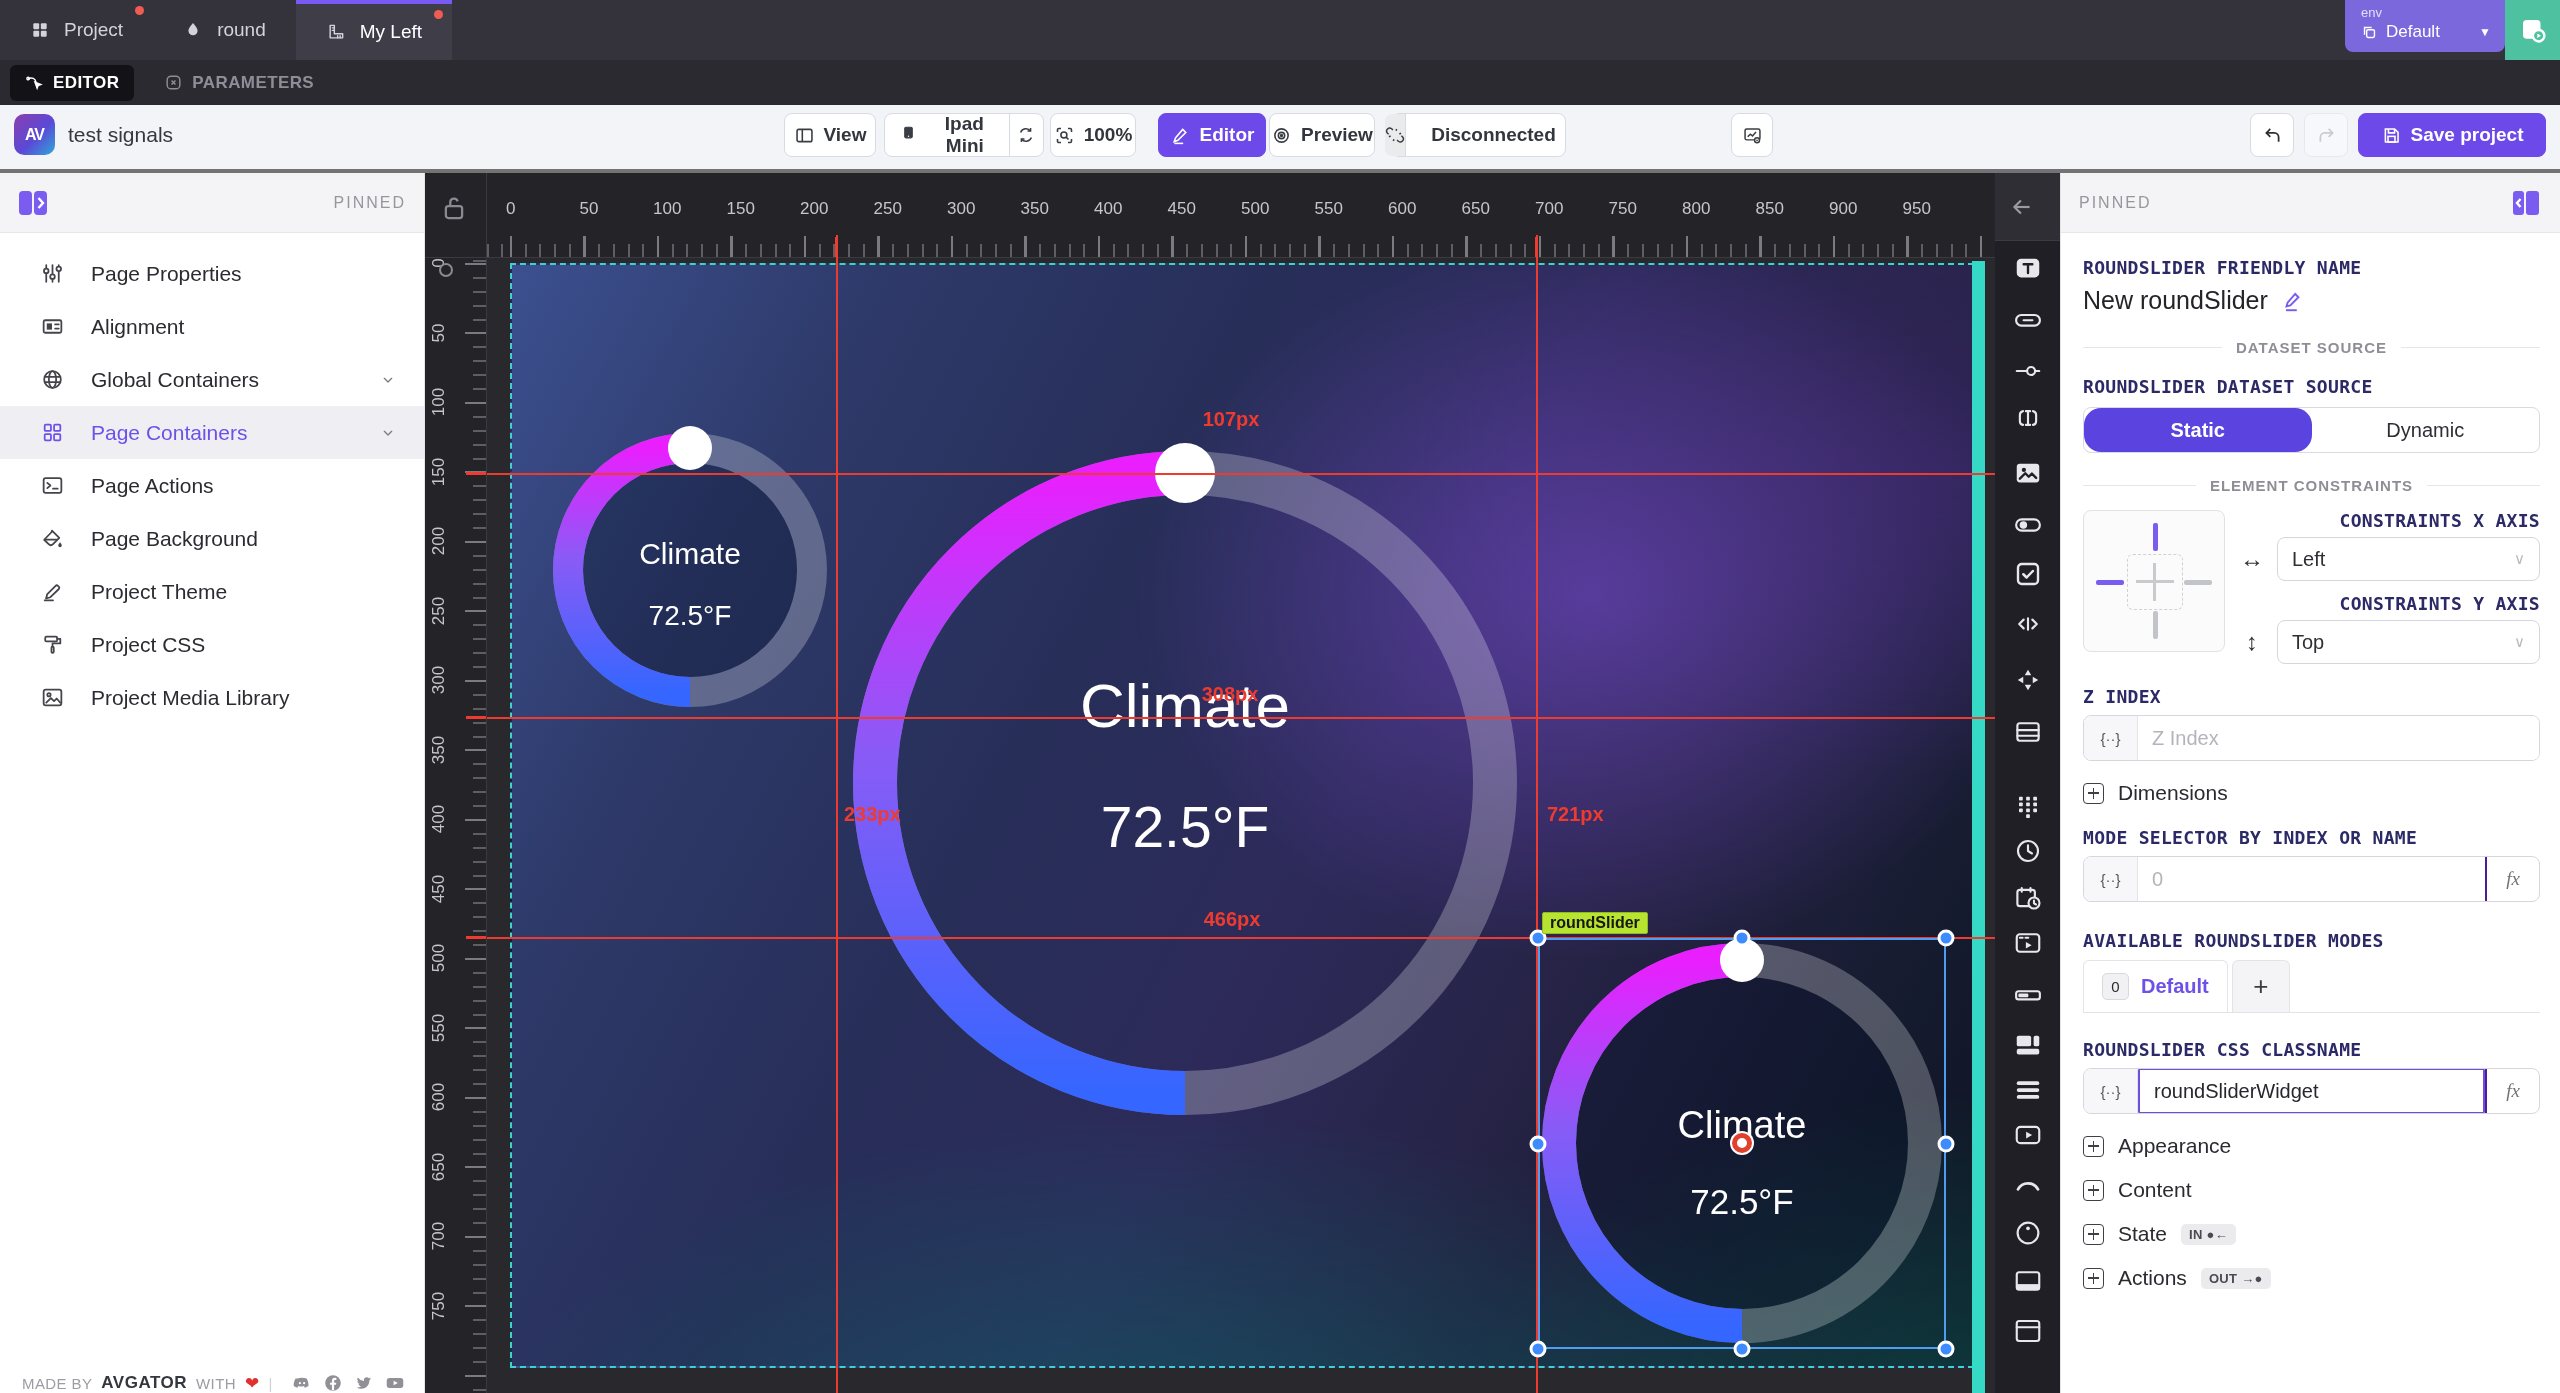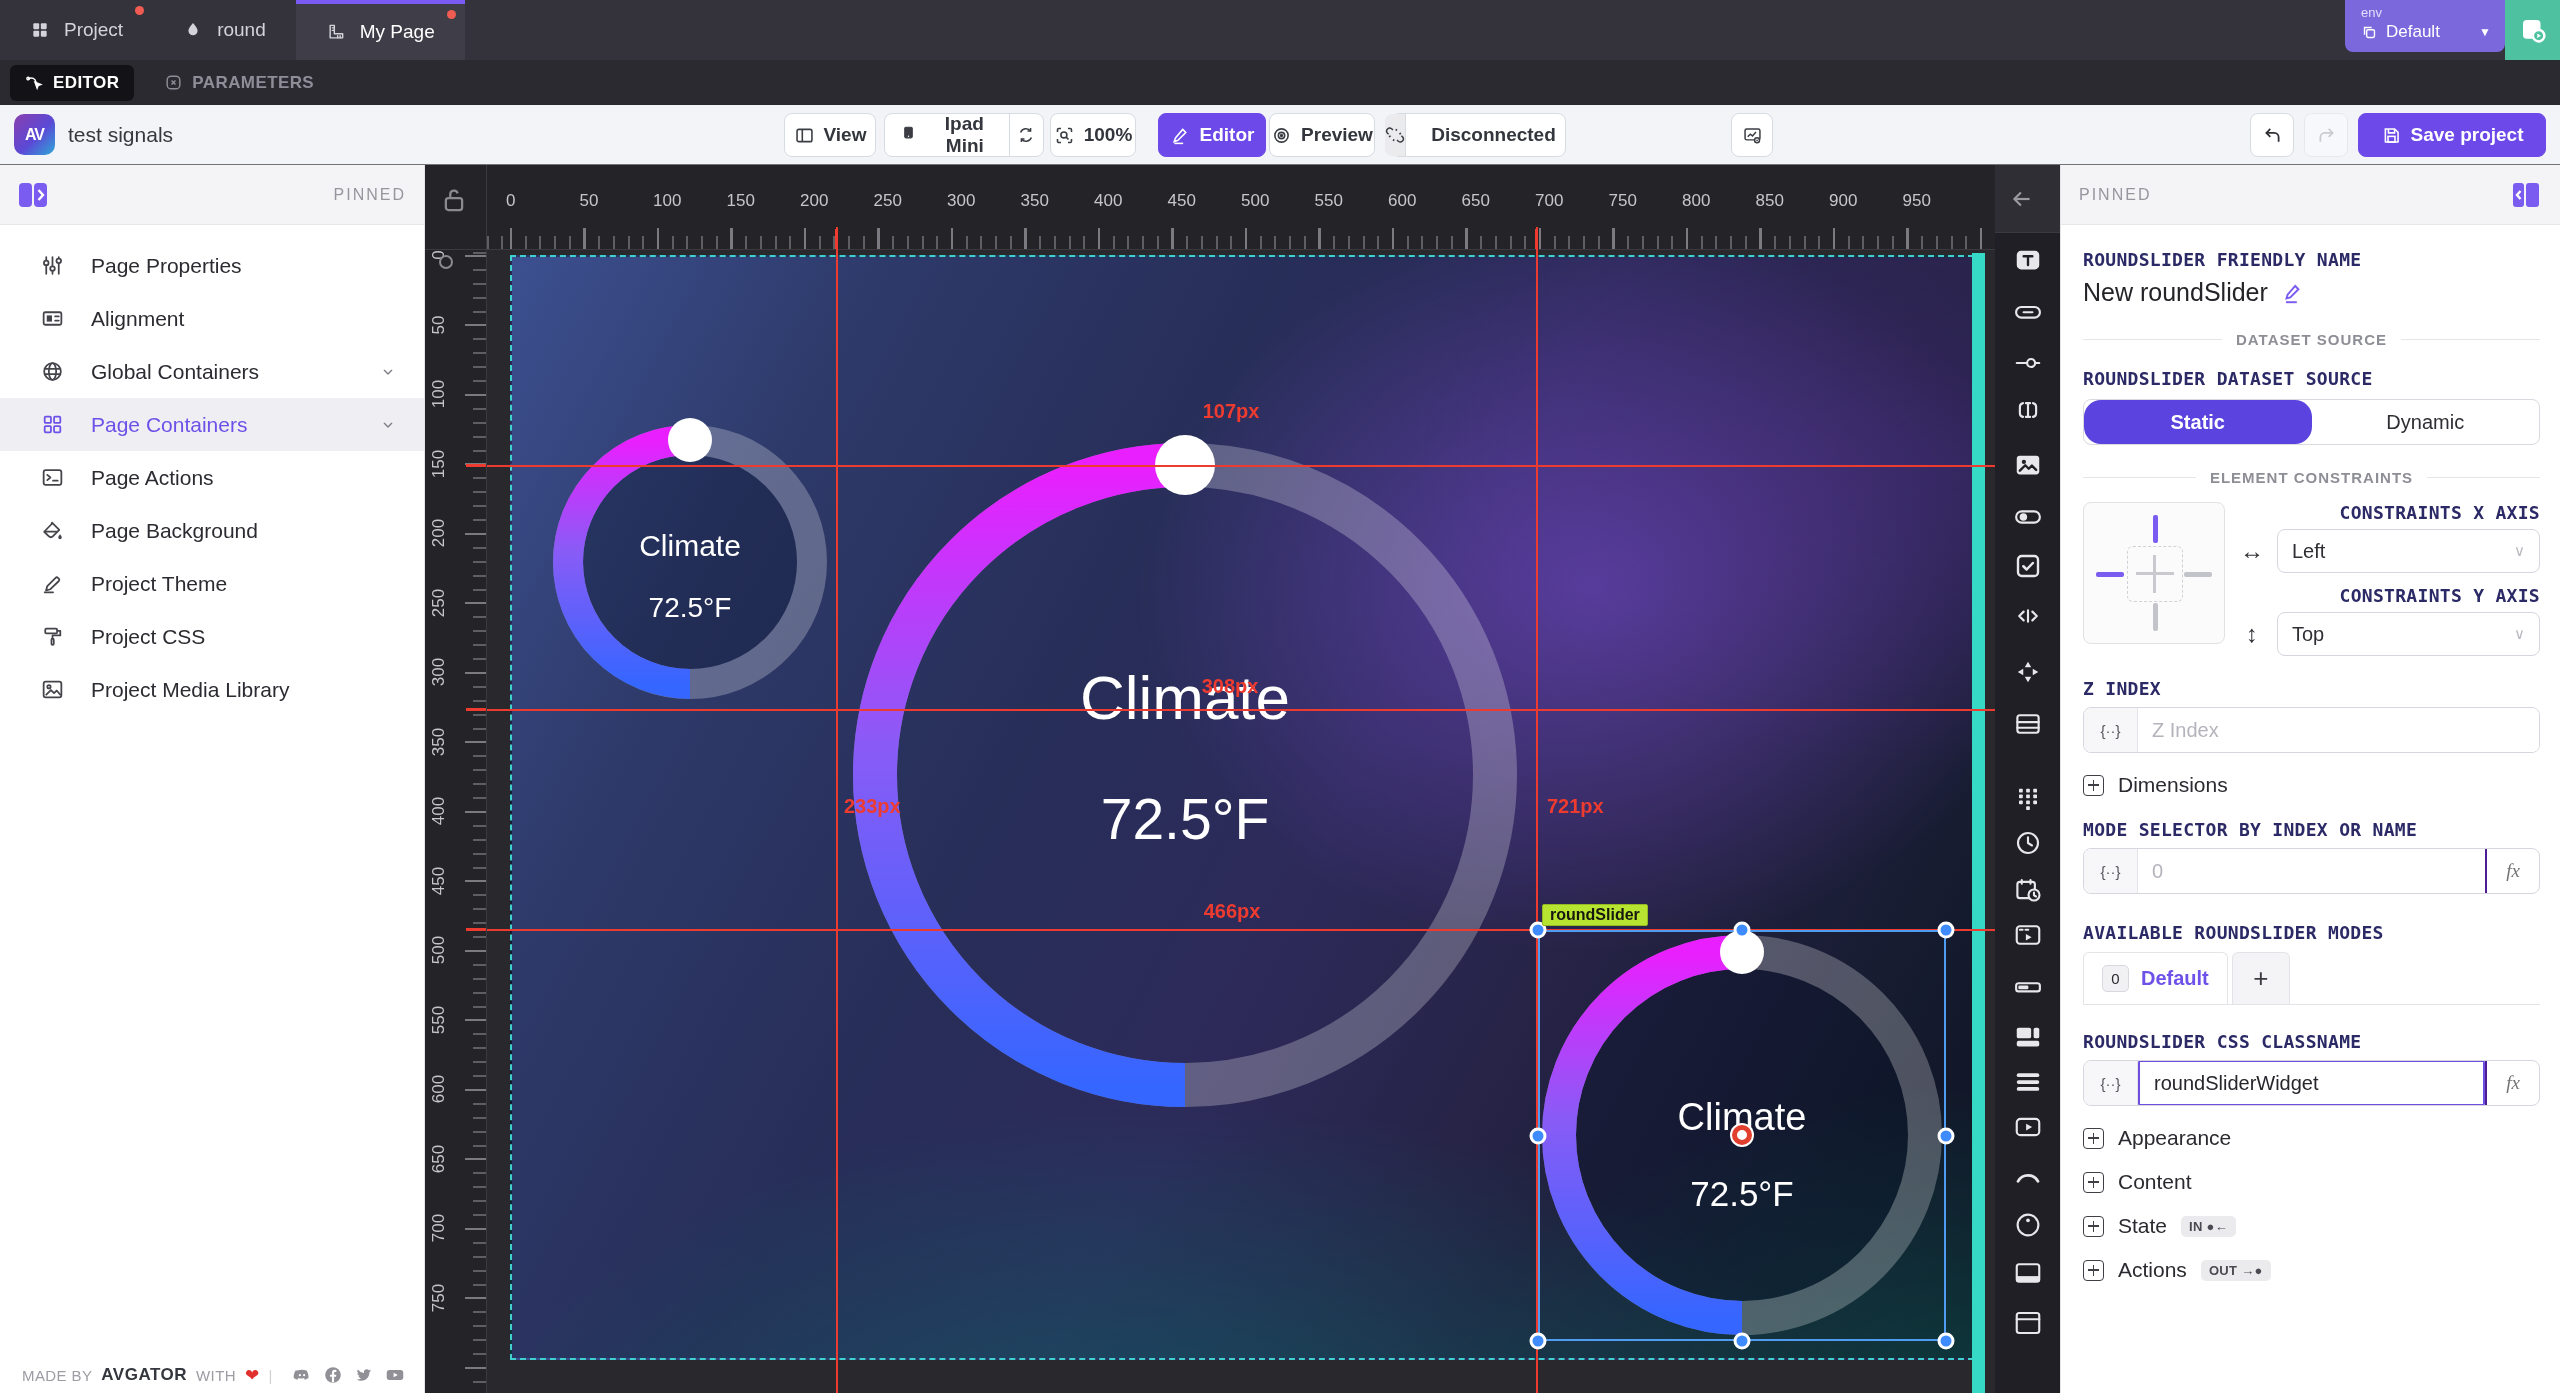--- a/index.html
+++ b/index.html
@@ -18,21 +18,21 @@
   .envrow { display:flex; align-items:center; gap:8px; margin-top:2px; font-size:17px; }
   .envrow .chev { margin-left:auto; font-size:12px; }
   .applogo { position:absolute; right:0; top:0; width:55px; height:60px; background:#4ec2a0; display:flex; align-items:center; justify-content:center; }
 
   
   .modebar { height:45px; background:#2b2a31; display:flex; align-items:center; padding-left:10px; }
   .editor-pill { display:flex; align-items:center; gap:9px; background:#131317; border-radius:6px; height:36px; padding:0 15px; color:#fff; font-weight:700; font-size:17px; letter-spacing:.4px; }
   .params { display:flex; align-items:center; gap:9px; margin-left:30px; color:#8f8e98; font-weight:600; font-size:17px; letter-spacing:.4px; }
 
   
-  .toolbar { position:relative; height:60px; background:#f2f4f8; border-bottom:1px solid #737373; }
+  .toolbar { position:relative; height:68px; background:#f2f4f8; border-bottom:4px solid #737373; }
   .brand { position:absolute; left:14px; top:9px; display:flex; align-items:center; gap:13px; }
   .brand .mark { width:41px; height:41px; border-radius:10px; background:linear-gradient(135deg,#8a3fae 0%,#5b49d6 55%,#2fa8d8 100%); color:#fff; display:flex; align-items:center; justify-content:center; font-weight:800; font-size:16px; letter-spacing:-1px; }
   .brand .pname { font-size:21px; color:#35383e; }
   .tbtn { position:absolute; top:8px; height:44px; background:#fff; border:1px solid #d7dbe2; border-radius:8px; display:flex; align-items:center; justify-content:center; gap:9px; font-size:19px; font-weight:600; color:#33363c; }
   .tbtn .i { width:21px; height:21px; color:#3a3d43; }
   .tbtn.primary { background:#6c49e8; border-color:#6c49e8; color:#fff; }
   .tbtn.primary .i { color:#fff; }
   .tbtn.ghost-disabled { opacity:.45; }
   .seggroup { padding:0; }
   .seggroup .segicon { width:46px; align-self:stretch; display:flex; align-items:center; justify-content:center; border-right:1px solid #d7dbe2; }
@@ -172,21 +172,21 @@
         </span>
     <span>round</span>
       </div>
       <div class="tab active">
         <span class="ticon">
           <svg viewBox="0 0 24 24" width="100%" height="100%" fill="none" stroke="currentColor" stroke-width="1.7" stroke-linecap="round" stroke-linejoin="round">
             <path d="M5 4h5v10h10v5H5z"></path>
             <path d="M7.5 7h2.5M7.5 10h2.5M14 16.5v2.5M17 16.5v2.5"></path>
           </svg>
         </span>
-    <span>My Page</span>
+    <span>My Left</span>
         <span class="dot"></span>
       </div>
     </div>
   <div class="envbox">
     <div class="envlab">env</div>
     <div class="envrow">
       <span class="i">
           <svg width="17" height="17" viewBox="0 0 24 24" fill="none" stroke="#fff" stroke-width="2">
             <rect x="8" y="8" width="11" height="11" rx="2"></rect>
             <path d="M5 15V5h10"></path>

